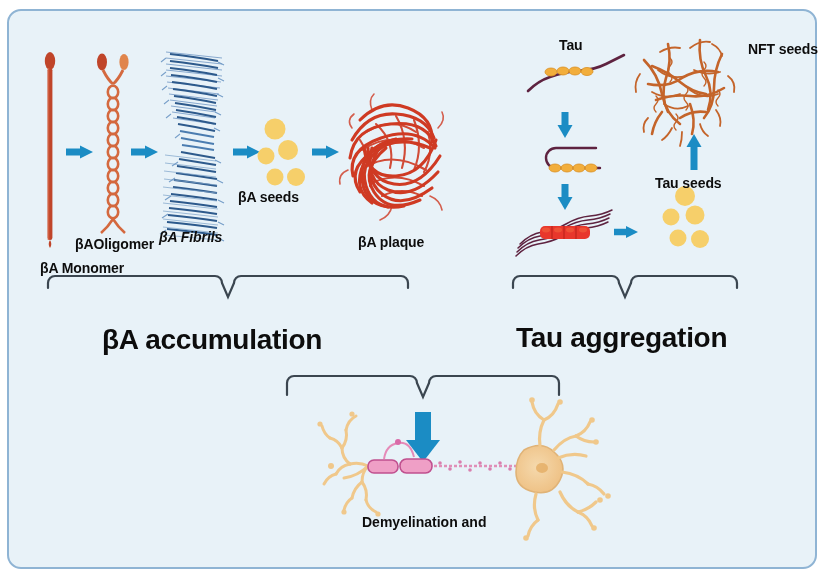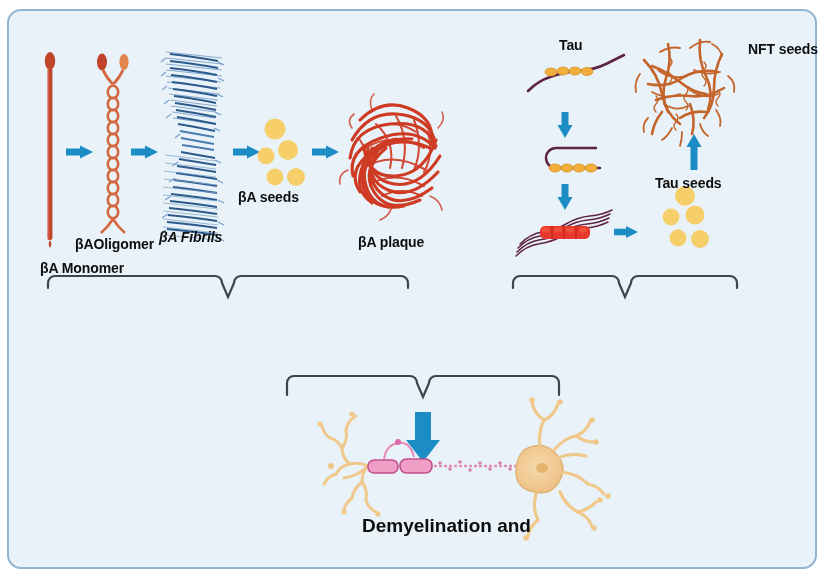--- a/index.html
+++ b/index.html
@@ -28,21 +28,21 @@
   }
   .lbl {
     position: absolute;
     color: #0d0d0d;
     font-weight: bold;
     white-space: nowrap;
     line-height: 1.12;
   }
   .lbl-sm { font-size: 14px; letter-spacing: -0.1px; }
   .lbl-big { font-size: 28px; letter-spacing: -0.3px; }
-  .lbl-bot { font-size: 19px; text-align: left; }
+  .lbl-bot { font-size: 14px; text-align: left; }
   svg { display: block; }
   .svglayer {
     position: absolute;
     left: 0; top: 0;
     width: 827px;
     height: 580px;
     pointer-events: none;
   }
 </style>
 </head>
@@ -473,17 +473,19 @@
   <div class="lbl lbl-sm" style="left:238px; top:190px;">βA seeds</div>
 
   <div class="lbl lbl-sm" style="left:358px; top:201px;margin-top:34px;">βA plaque</div>
 
   <div class="lbl lbl-sm" style="left:559px; top:38px;">Tau</div>
 
   <div class="lbl lbl-sm" style="left:655px; top:176px;">Tau seeds</div>
 
   <div class="lbl lbl-sm" style="left:748px; top:42px;">NFT seeds</div>
 
-
+  <div class="lbl lbl-big" style="left:102px; top:324px;">βA accumulation</div>
+
+  <div class="lbl lbl-big" style="left:516px; top:322px;">Tau aggregation</div>
 
   <div class="lbl lbl-bot" style="left:362px; top:515px;">Demyelination and</div>
 
 </div>
 
 </body></html>

